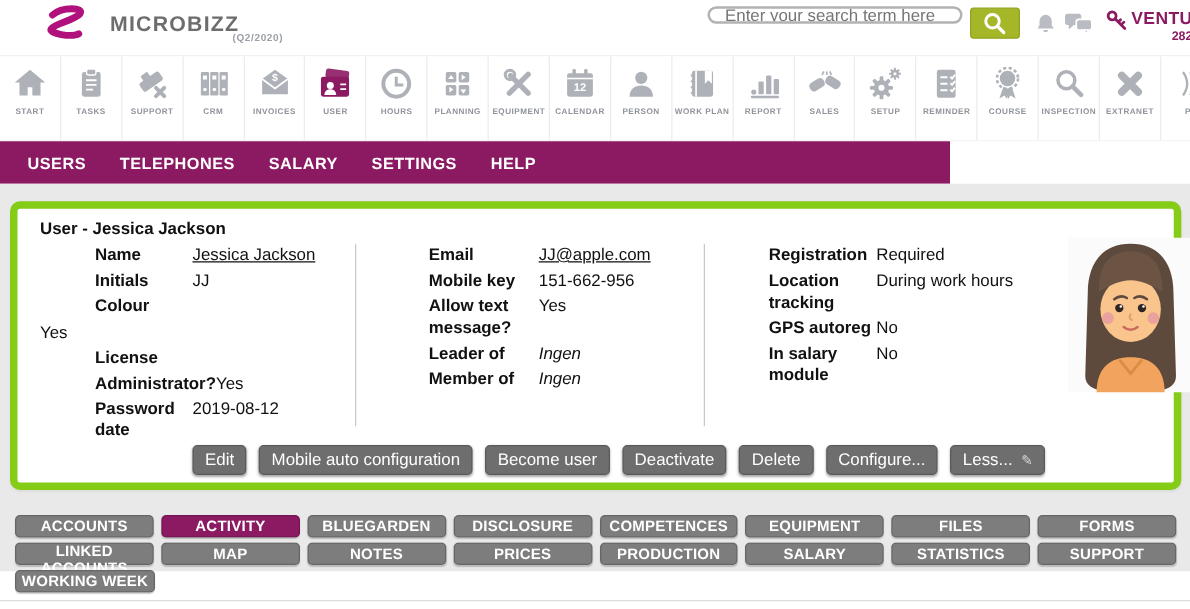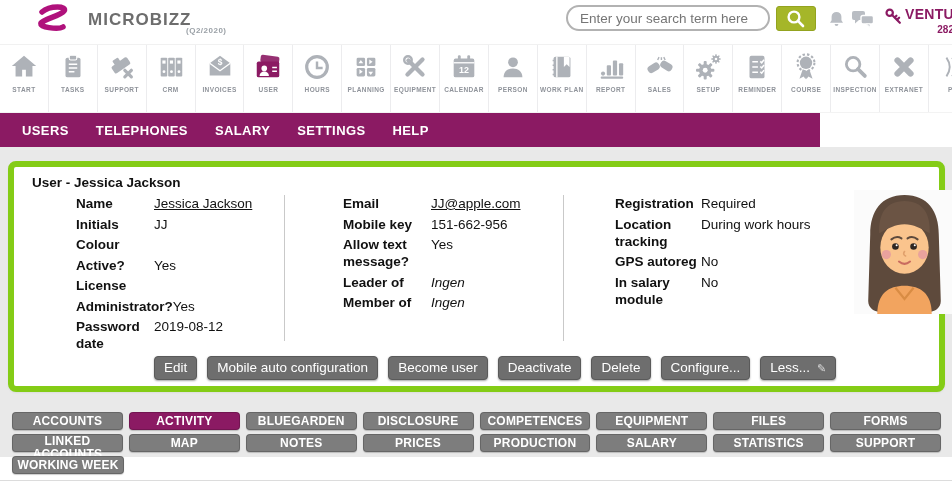--- a/index.html
+++ b/index.html
@@ -5,40 +5,40 @@
   * { box-sizing: border-box; }
   html,body { margin:0; padding:0; background:#fff; }
   body { font-family:"Liberation Sans", sans-serif; }
   .screen { position:relative; width:952px; height:487px; overflow:hidden; background:#fff; }
 
   
   .header { position:absolute; top:0; left:0; width:952px; height:44px; background:#fff; }
   .logo { position:absolute; left:28px; top:2px; }
   .brand { position:absolute; left:88px; top:10px; font-size:17px; font-weight:bold; color:#6d6d6d; letter-spacing:1px; }
   .version { position:absolute; left:186px; top:26px; font-size:8px; font-weight:bold; color:#9aa0a6; letter-spacing:.5px; }
-  .search-input { position:absolute; left:566px; top:5px; width:204px; height:26px; border:2px solid #b2b2b2; border-radius:14px; padding:0 12px; font-size:13.5px; color:#6d28d9; font-family:inherit; outline:none; }
+  .search-input { position:absolute; left:566px; top:5px; width:204px; height:14px; border:2px solid #b2b2b2; border-radius:14px; padding:0 12px; font-size:13.5px; color:#6d28d9; font-family:inherit; outline:none; }
   .search-input::placeholder { color:#757575; }
   .search-btn { position:absolute; left:776px; top:6px; width:40px; height:25px; background:var(--green); border:1px solid #93a31f; border-radius:3px; cursor:pointer; display:flex; align-items:center; justify-content:center; padding:0; }
   .hicon { position:absolute; cursor:pointer; line-height:0; }
   .hicon.bell { left:827px; top:8px; }
   .hicon.chat { left:851px; top:9px; }
   .hicon.key  { left:884px; top:7px; color:var(--accent); }
   .account { position:absolute; right:-2px; top:6px; text-align:right; color:var(--accent); font-weight:bold; cursor:pointer; }
   .account .acc-name { font-size:14px; letter-spacing:.3px; white-space:nowrap; }
   .account .acc-num { font-size:10px; margin-top:2px; white-space:nowrap; }
 
   
   .toolbar { position:absolute; top:44px; left:0; width:952px; height:69px; display:flex; overflow:hidden; border-top:1px solid #f1f1f1; border-bottom:1px solid #f3f3f3; background:#fff; }
   .tb-item { flex:0 0 48.9px; display:flex; flex-direction:column; align-items:center; padding-top:7px; border-right:1px solid #ececee; color:#aeb2b8; cursor:pointer; }
   .tb-item.active { color:var(--accent); }
   .tb-item svg { display:block; }
   .tb-label { margin-top:4px; font-size:6.5px; font-weight:bold; letter-spacing:.4px; color:#8f939a; white-space:nowrap; }
 
   
-  .mainnav { position:absolute; top:113px; left:0; width:820px; height:34px; background:var(--accent); display:flex; align-items:center; gap:27px; padding-left:22px; }
+  .mainnav { position:absolute; top:113px; left:0; width:760px; height:34px; background:var(--accent); display:flex; align-items:center; gap:27px; padding-left:22px; }
   .nav-item { color:#fff; font-size:13px; font-weight:bold; letter-spacing:.4px; cursor:pointer; white-space:nowrap; }
 
   
   .graybg { position:absolute; top:147px; left:0; width:952px; height:310px; background:#e9e9e9; }
   .bottom-line { position:absolute; top:480px; left:0; width:952px; height:1px; background:#dcdcdc; }
 
   
   .panel { position:absolute; left:8px; top:161px; width:937px; height:231px; background:#fff; border:6px solid #84cc16; border-radius:8px; box-shadow:0 1px 2px rgba(0,0,0,.05); }
   .panel-title { position:absolute; left:18px; top:8px; font-size:13.5px; font-weight:bold; color:#111; }
   .fieldcol { position:absolute; top:28px; }
@@ -396,21 +396,20 @@
         </div>
         <div class="frow">
           <span class="flabel">Initials</span>
           <span class="fvalue">JJ</span>
         </div>
         <div class="frow">
           <span class="flabel">Colour</span>
           <span class="fvalue"></span>
         </div>
         <div class="frow">
-          <span class="flabel">Active?</span>
           <span class="fvalue">Yes</span>
         </div>
         <div class="frow">
           <span class="flabel">License</span>
         </div>
         <div class="frow">
           <span class="flabel">Administrator?</span>
           <span class="fvalue">Yes</span>
         </div>
         <div class="frow">

